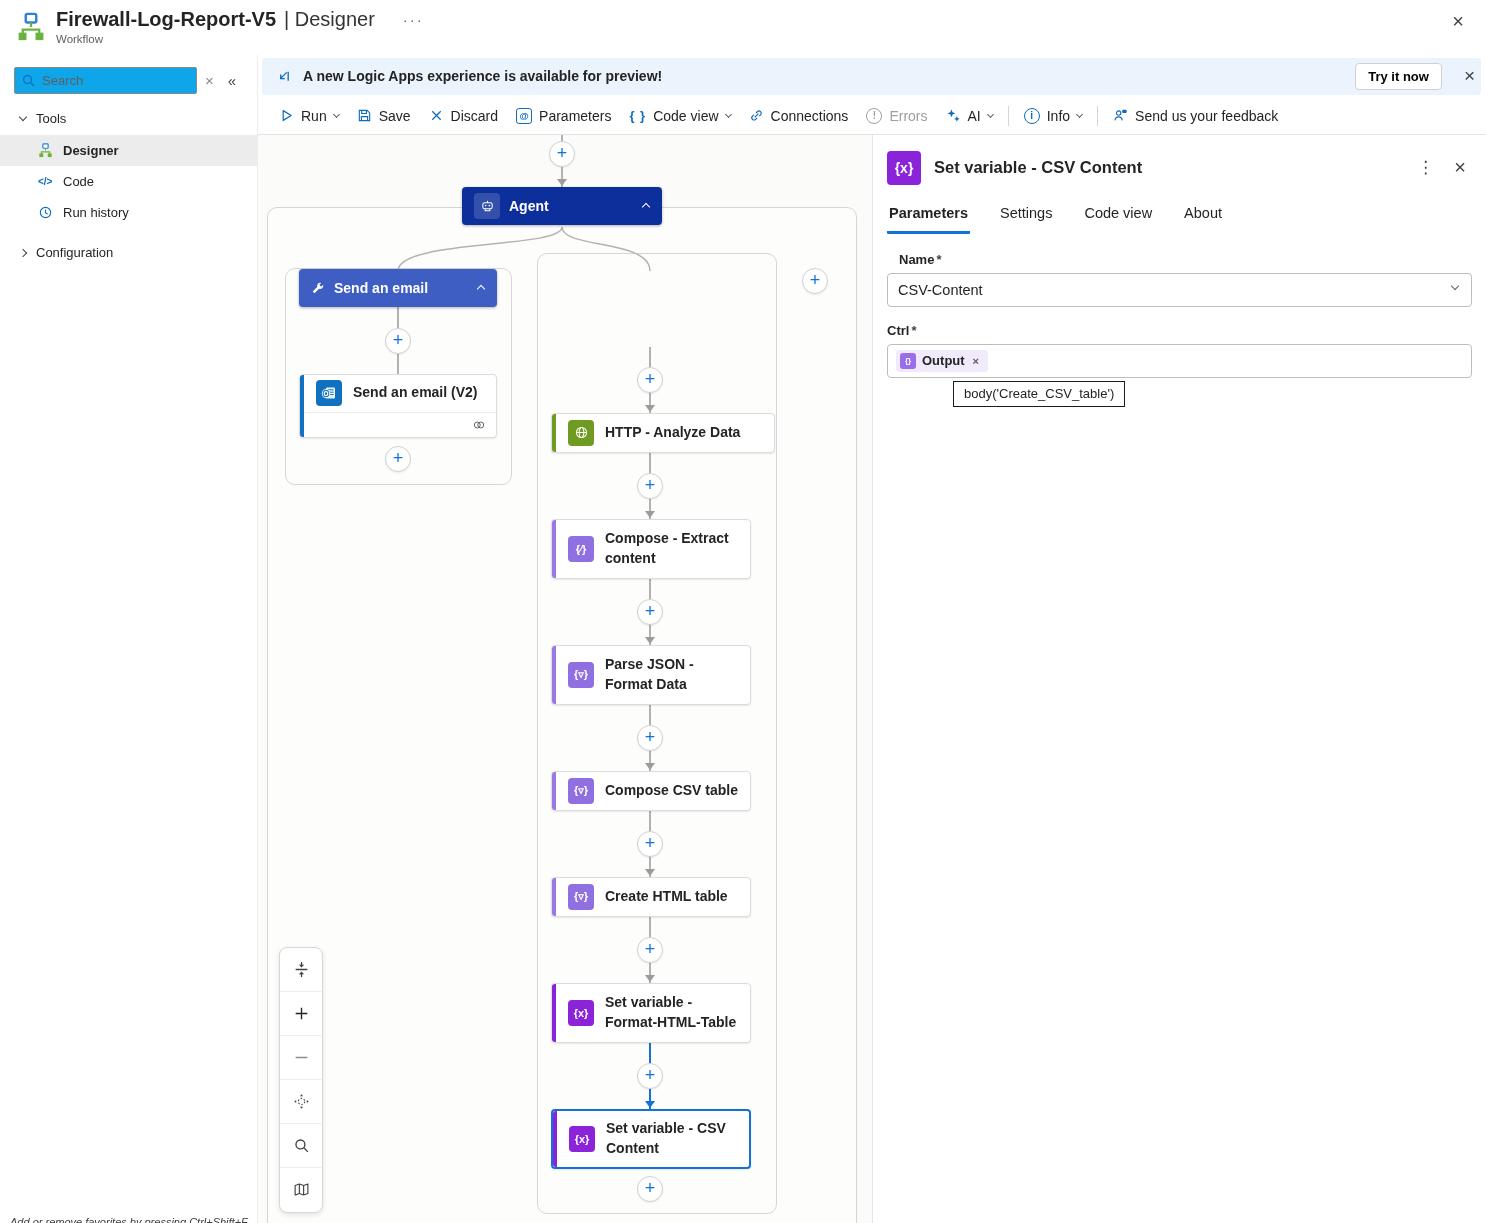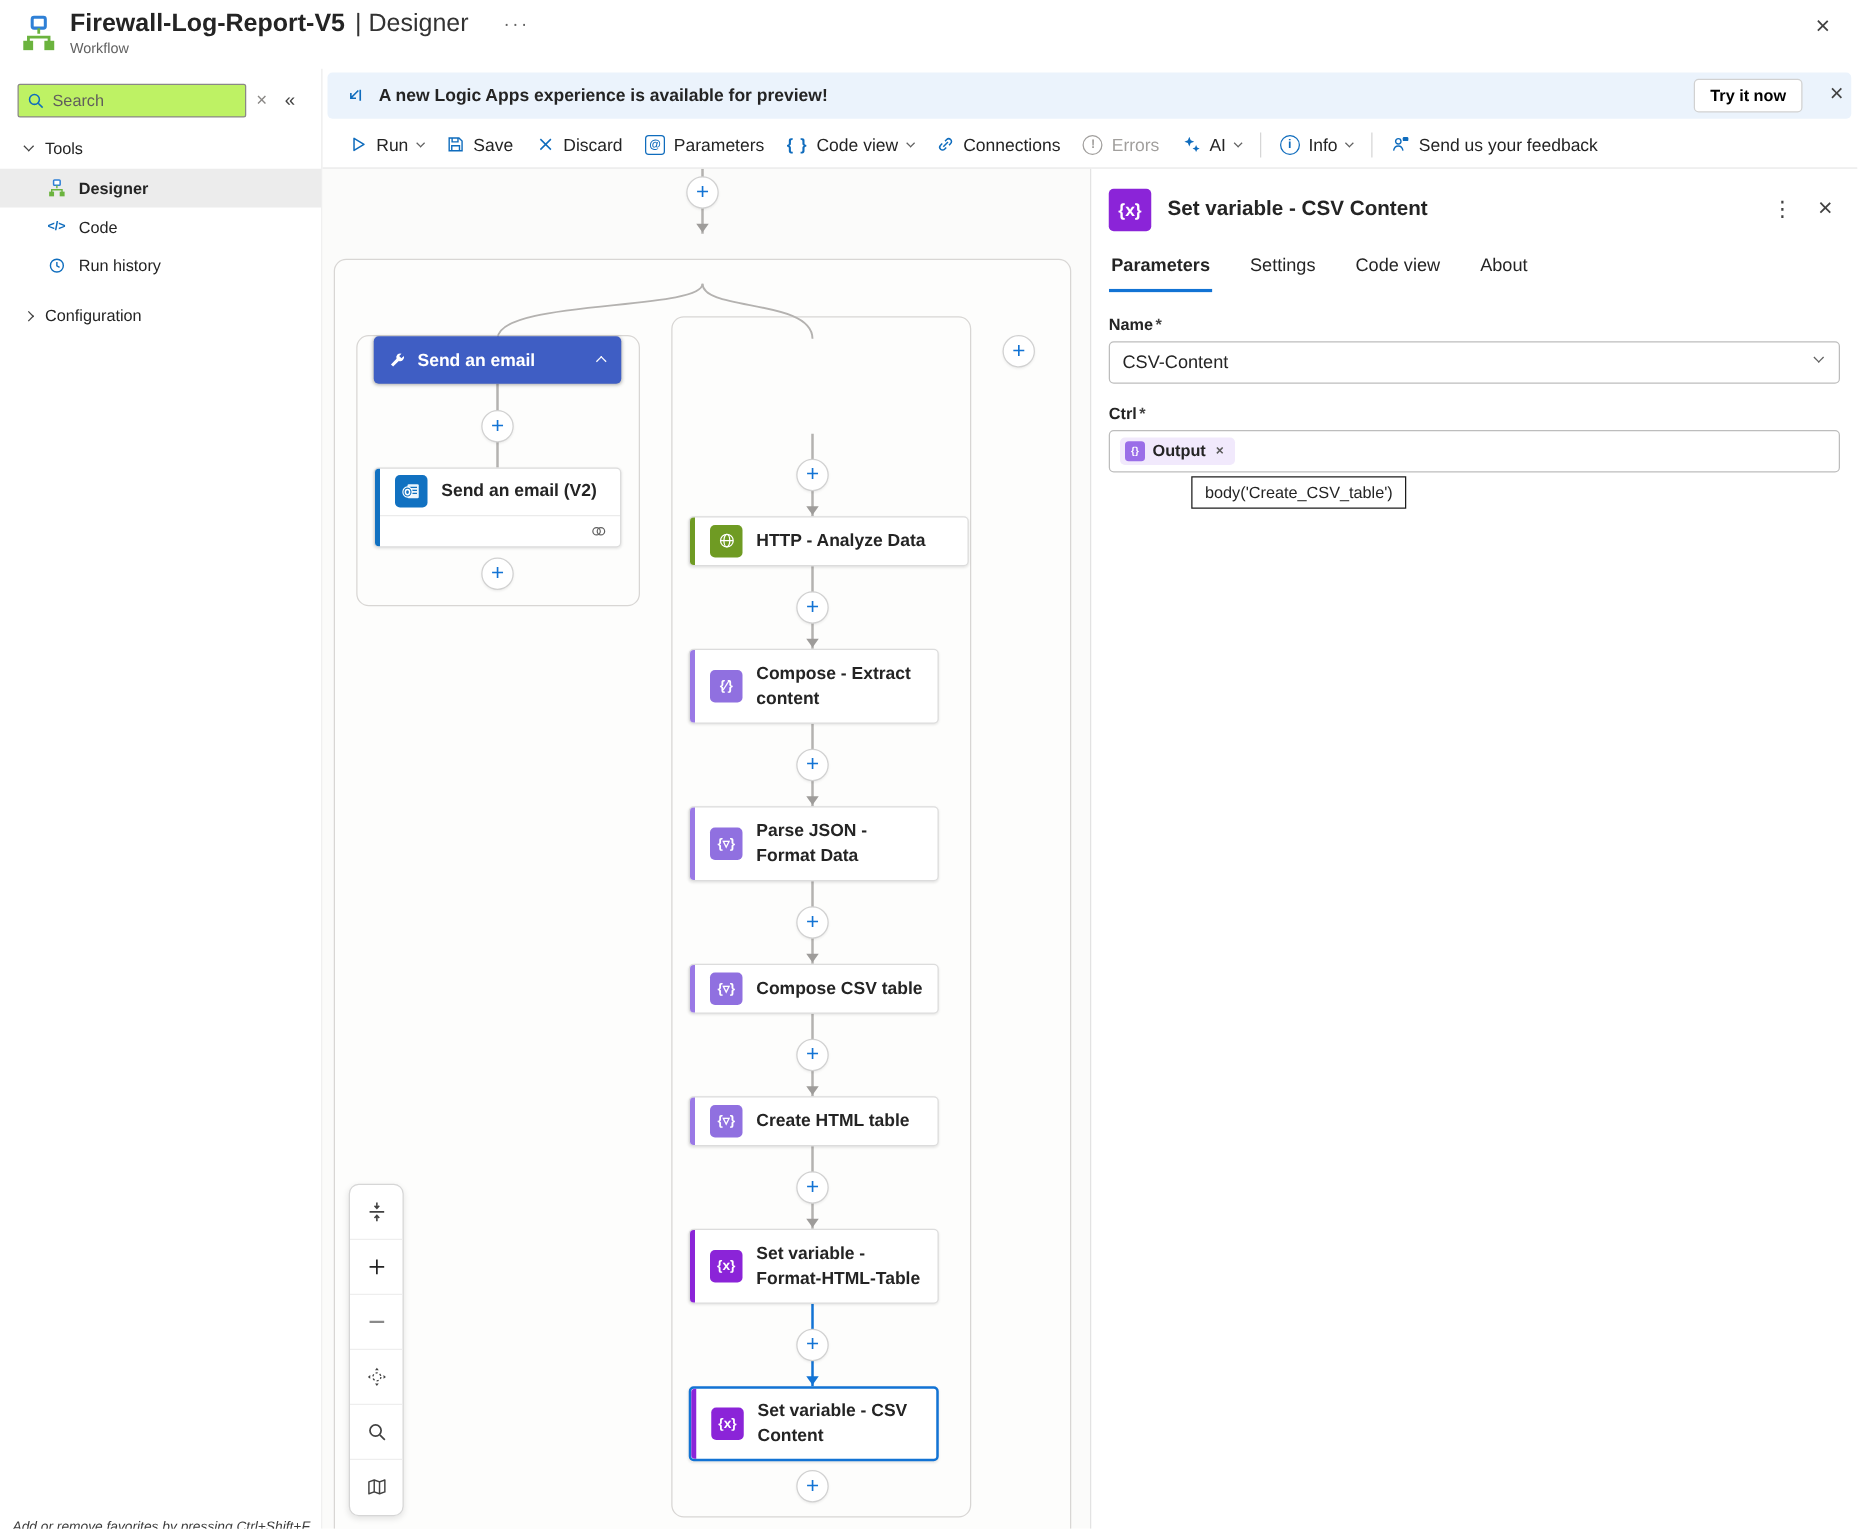--- a/index.html
+++ b/index.html
@@ -18,21 +18,21 @@
   .win-close { margin-left:auto; font-size:20px; color:#424242; padding:2px 8px; cursor:pointer; font-weight:300; }
 
   
   .body-row { display:flex; height:1168px; }
   .sidebar { width:258px; border-right:1px solid #ececec; position:relative; padding-top:12px; }
   .main { width:1228px; display:flex; flex-direction:column; }
 
   
   .search-row { display:flex; align-items:center; padding:0 8px 0 14px; gap:8px; }
   .search-box { flex:0 0 183px; height:27px; border:1px solid #8a8886; border-radius:2px;
-     display:flex; align-items:center; padding:0 6px; gap:6px; background:#bef264; }
+     display:flex; align-items:center; padding:0 6px; gap:6px; background:#0ea5e9; }
   .search-box input { border:none; outline:none; font-size:13px; width:100%; color:#242424; background:transparent; }
   .search-box input::placeholder { color:#605e5c; }
   .icon-sm { width:15px; height:15px; flex:none; }
   .sb-clear { color:#8a8886; font-size:15px; cursor:pointer; }
   .sb-collapse { color:#424242; font-size:15px; cursor:pointer; margin-left:6px; }
   .group-head { display:flex; align-items:center; gap:10px; font-size:13px; padding:9px 20px; cursor:pointer; margin-top:8px; }
   .chev { display:inline-block; width:6px; height:6px; border-right:1.4px solid #424242; border-bottom:1.4px solid #424242; }
   .chev.down { transform:rotate(45deg); margin-top:-3px; }
   .chev.right { transform:rotate(-45deg); }
   .chev.up { transform:rotate(-135deg); margin-top:3px; border-color:#fff; }
@@ -120,21 +120,21 @@
      display:flex; align-items:center; justify-content:center; font-size:14px; font-weight:700; }
   .ptitle { font-size:16.5px; font-weight:600; }
   .pactions { margin-left:auto; display:flex; align-items:center; gap:20px; }
   .kebab { font-size:17px; color:#424242; cursor:pointer; }
   .pclose { font-size:20px; color:#424242; cursor:pointer; font-weight:300; }
   .tabs { display:flex; gap:28px; padding:6px 0 0 14px; }
   .tab { font-size:14.5px; padding:6px 2px 10px; cursor:pointer; color:#242424; border-bottom:3px solid transparent; }
   .tab.active { font-weight:700; border-bottom-color:#1273d4; border-radius:1px; }
   .pform { padding:18px 14px 0 14px; }
   .flabel { font-size:13px; font-weight:600; margin:16px 0 6px; }
-  .flabel:first-child { margin-top:0; }
+  .flabel:first-child { margin-top:0;margin-left:12px; }
   .req { color:#424242; margin-left:2px; }
   .fld { position:relative; }
   .fld input { width:100%; height:34px; border:1px solid #bdbdbd; border-radius:4px; padding:0 32px 0 10px;
      font-size:14.5px; color:#242424; font-family:inherit; background:#fff; }
   .fld .chev { position:absolute; right:14px; top:13px; border-color:#616161; }
   .valbox { height:34px; border:1px solid #bdbdbd; border-radius:4px; display:flex; align-items:center; padding:0 8px; }
   .token { display:inline-flex; align-items:center; gap:6px; background:#f1e9fc; border-radius:4px;
      padding:3px 9px 3px 4px; font-size:13px; font-weight:700; cursor:pointer; }
   .tok-ic { width:16px; height:16px; border-radius:3px; background:#9a6ee8; color:#fff; font-size:8px; font-weight:700;
      display:flex; align-items:center; justify-content:center; }
@@ -301,20 +301,32 @@
 
         <svg class="edges" width="614" height="240">
           <path d="M304,92 C304,114 140,104 140,136" stroke="#b4b2b0" stroke-width="1.5" fill="none"></path>
           <path d="M304,92 C304,114 392,104 392,136" stroke="#b4b2b0" stroke-width="1.5" fill="none"></path>
         </svg>
 
         <div class="vline" style="left:303px;top:0;height:52px"></div>
         <div class="arrow" style="left:299px;top:44px"></div>
         <div class="plus" style="left:291px;top:6px">+</div>
 
+        <div class="tool-head agent" style="left:204px;top:52px;width:200px;height:38px">
+          <span class="agent-ic">
+            <svg width="15" height="15" viewBox="0 0 16 16" fill="none" stroke="#fff" stroke-width="1.1">
+              <rect x="3" y="5" width="10" height="6.5" rx="2"></rect>
+                <circle cx="6" cy="8" r="0.9" fill="#fff" stroke="none"></circle>
+                <circle cx="10" cy="8" r="0.9" fill="#fff" stroke="none"></circle>
+                <path d="M8 3v2M5.5 11.5v2h5v-2"></path>
+            </svg>
+          </span>
+          <span>Agent</span>
+          <span class="chev up"></span>
+        </div>
 
         <div class="plus" style="left:544px;top:133px">+</div>
 
         <div class="tool-head" style="left:41px;top:134px;width:198px;height:38px">
           <svg width="14" height="14" viewBox="0 0 16 16">
             <path fill="#fff" d="M13.8 4.3a3.6 3.6 0 0 1-4.6 4.6L4 14l-2-2 5.1-5.2a3.6 3.6 0 0 1 4.6-4.6L9.5 4.4l2.1 2.1 2.2-2.2z"></path>
           </svg>
           <span>Send an email</span>
           <span class="chev up"></span>
         </div>

